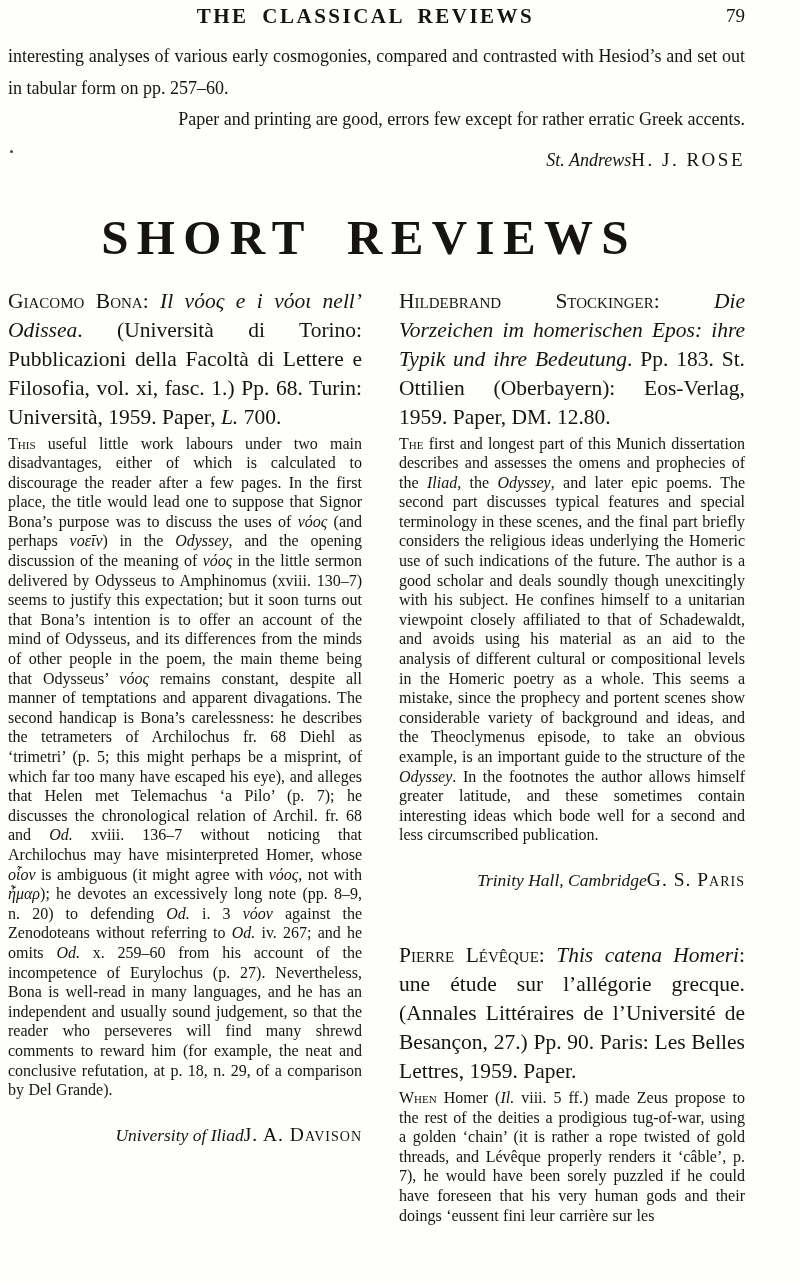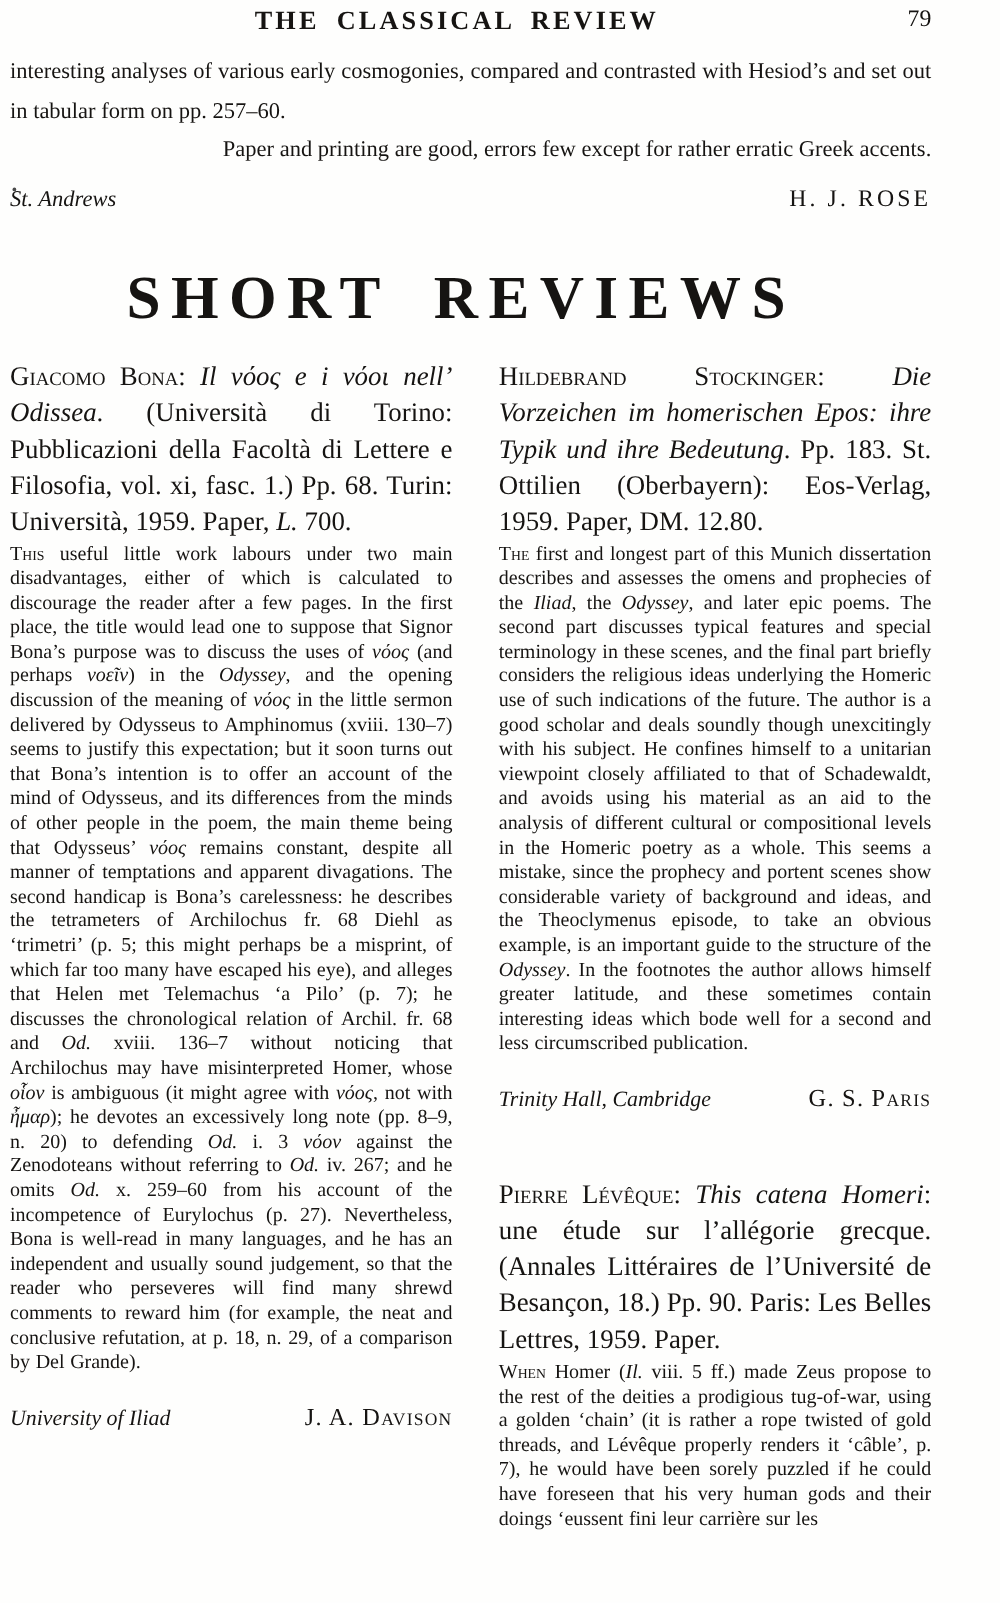--- a/index.html
+++ b/index.html
@@ -19,21 +19,21 @@
     font-size:21px; font-weight:700; letter-spacing:2.5px; word-spacing:6px;
   }
   .page-number { position:absolute; right:0; top:1px; font-size:19px; }
 
   
   .intro { width:737px; margin-top:11px; }
   .intro-para {
     font-size:18px; line-height:31.5px; text-align:justify;
   }
   .intro-para.indent { text-indent:26px; text-align:right; }
-  .sig-row { display:flex; justify-content:space-between; align-items:baseline; }
+  .sig-row { display:flex; justify-content:flex-end; align-items:baseline; }
   .intro .sig-row { margin-top:13px; }
   .sig-place { font-style:italic; font-size:18px; }
   .caps-author { font-size:19px; letter-spacing:2.5px; }
   .sc-name { font-variant:small-caps; font-size:19.5px; letter-spacing:1px; }
 
   .scan-dot { position:absolute; left:10px; top:150px; width:3px; height:3px;
     background:#4a4a4a; border-radius:50%; }
 
   
   .section-title {
@@ -60,21 +60,21 @@
 
   .i  { font-style:italic; }
   .sc { font-variant:small-caps; }
 </style>
 </head>
 <body>
 
 <div class="page">
 
   <div class="running-head">
-    <span class="journal-title">THE CLASSICAL REVIEW</span>
+    <span class="journal-title">THE CLASSICAL REVIEWS</span>
     <span class="page-number">79</span>
   </div>
 
   <div class="intro">
     <p class="intro-para">interesting analyses of various early cosmogonies, compared and contrasted with Hesiod’s and set out in tabular form on pp. 257–60.</p>
     <p class="intro-para indent">Paper and printing are good, errors few except for rather erratic Greek accents.</p>
     <div class="sig-row">
       <span class="sig-place">St. Andrews</span>
       <span class="caps-author">H. J. ROSE</span>
     </div>
@@ -101,19 +101,19 @@
       <article class="review">
         <p class="rev-heading"><span class="sc">Hildebrand Stockinger</span><span>: </span><span class="i">Die Vorzeichen im homerischen Epos: ihre Typik und ihre Bedeutung</span><span>. Pp. 183. St. Ottilien (Oberbayern): Eos-Verlag, 1959. Paper, DM. 12.80.</span></p>
         <p class="rev-body"><span>T</span><span class="sc">he</span><span> first and longest part of this Munich dissertation describes and assesses the omens and prophecies of the </span><span class="i">Iliad</span><span>, the </span><span class="i">Odyssey</span><span>, and later epic poems. The second part discusses typical features and special terminology in these scenes, and the final part briefly considers the religious ideas underlying the Homeric use of such indications of the future. The author is a good scholar and deals soundly though unexcitingly with his subject. He confines himself to a unitarian viewpoint closely affiliated to that of Schadewaldt, and avoids using his material as an aid to the analysis of different cultural or compositional levels in the Homeric poetry as a whole. This seems a mistake, since the prophecy and portent scenes show considerable variety of background and ideas, and the Theoclymenus episode, to take an obvious example, is an important guide to the structure of the </span><span class="i">Odyssey</span><span>. In the footnotes the author allows himself greater latitude, and these sometimes contain interesting ideas which bode well for a second and less circumscribed publication.</span></p>
         <div class="sig-row rev-sig">
           <span class="sig-place">Trinity Hall, Cambridge</span>
           <span class="sc-name">G. S. Paris</span>
         </div>
       </article>
 
       <article class="review">
-        <p class="rev-heading"><span class="sc">Pierre Lévêque</span><span>: </span><span class="i">This catena Homeri</span><span>: une étude sur l’allégorie grecque. (Annales Littéraires de l’Université de Besançon, 18.) Pp. 90. Paris: Les Belles Lettres, 1959. Paper.</span></p>
+        <p class="rev-heading"><span class="sc">Pierre Lévêque</span><span>: </span><span class="i">This catena Homeri</span><span>: une étude sur l’allégorie grecque. (Annales Littéraires de l’Université de Besançon, 27.) Pp. 90. Paris: Les Belles Lettres, 1959. Paper.</span></p>
         <p class="rev-body"><span>W</span><span class="sc">hen</span><span> Homer (</span><span class="i">Il.</span><span> viii. 5 ff.) made Zeus propose to the rest of the deities a prodigious tug-of-war, using a golden ‘chain’ (it is rather a rope twisted of gold threads, and Lévêque properly renders it ‘câble’, p. 7), he would have been sorely puzzled if he could have foreseen that his very human gods and their doings ‘eussent fini leur carrière sur les</span></p>
       </article>
     </div>
 
   </div>
 </div>
 
 </body></html>

